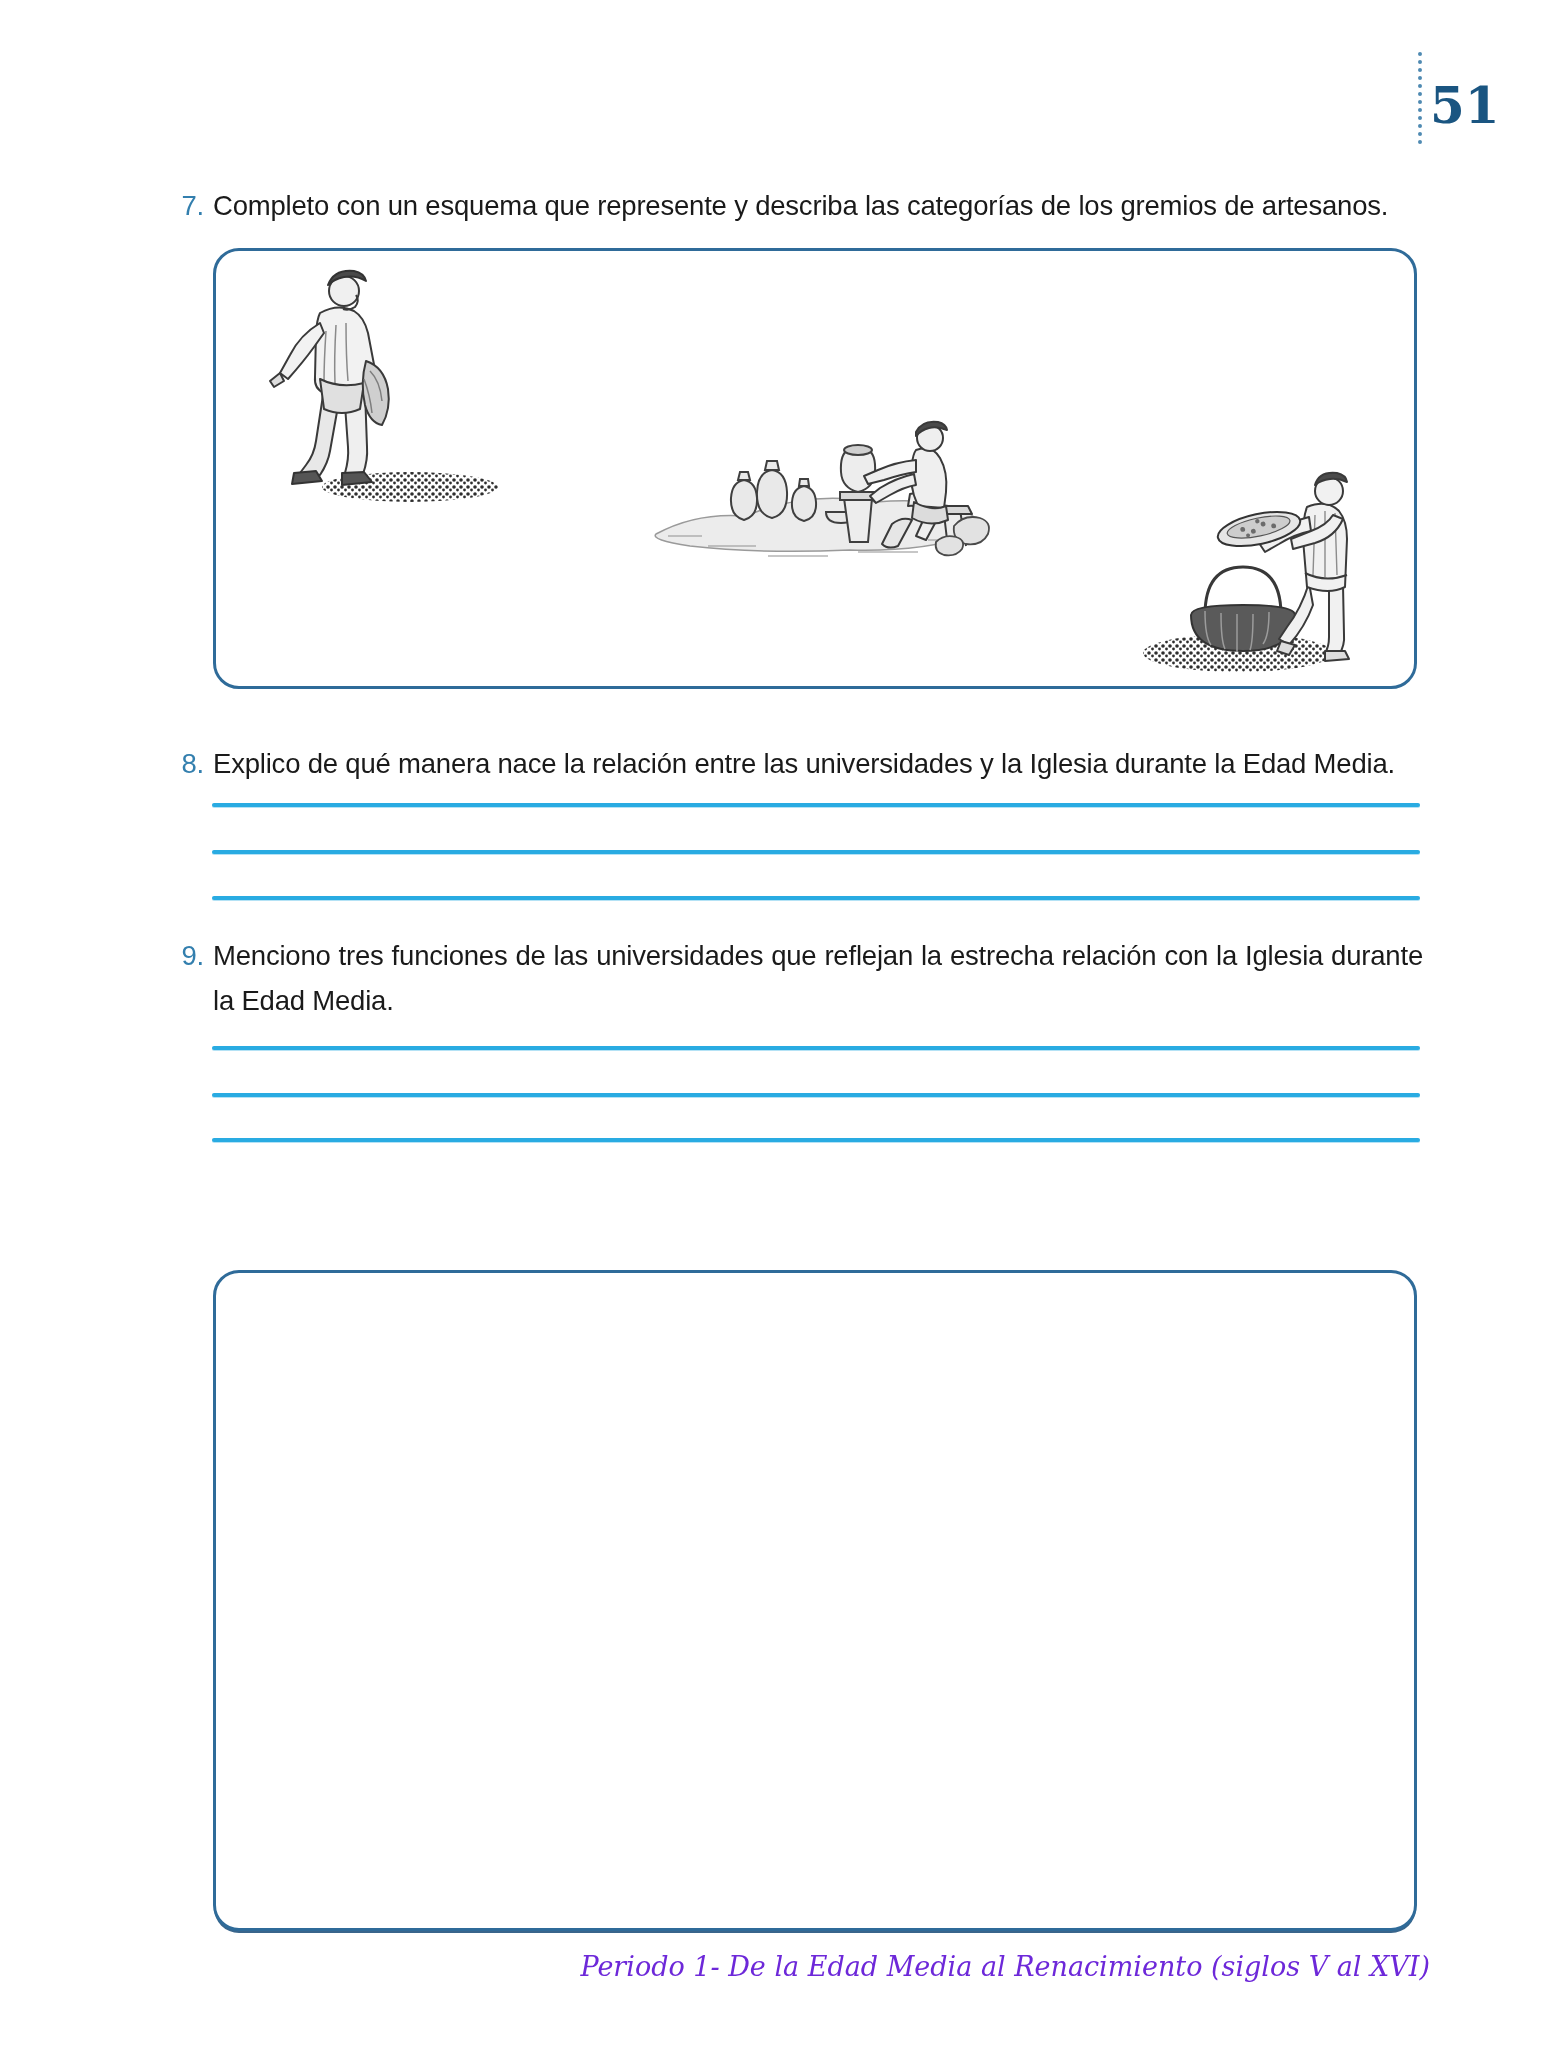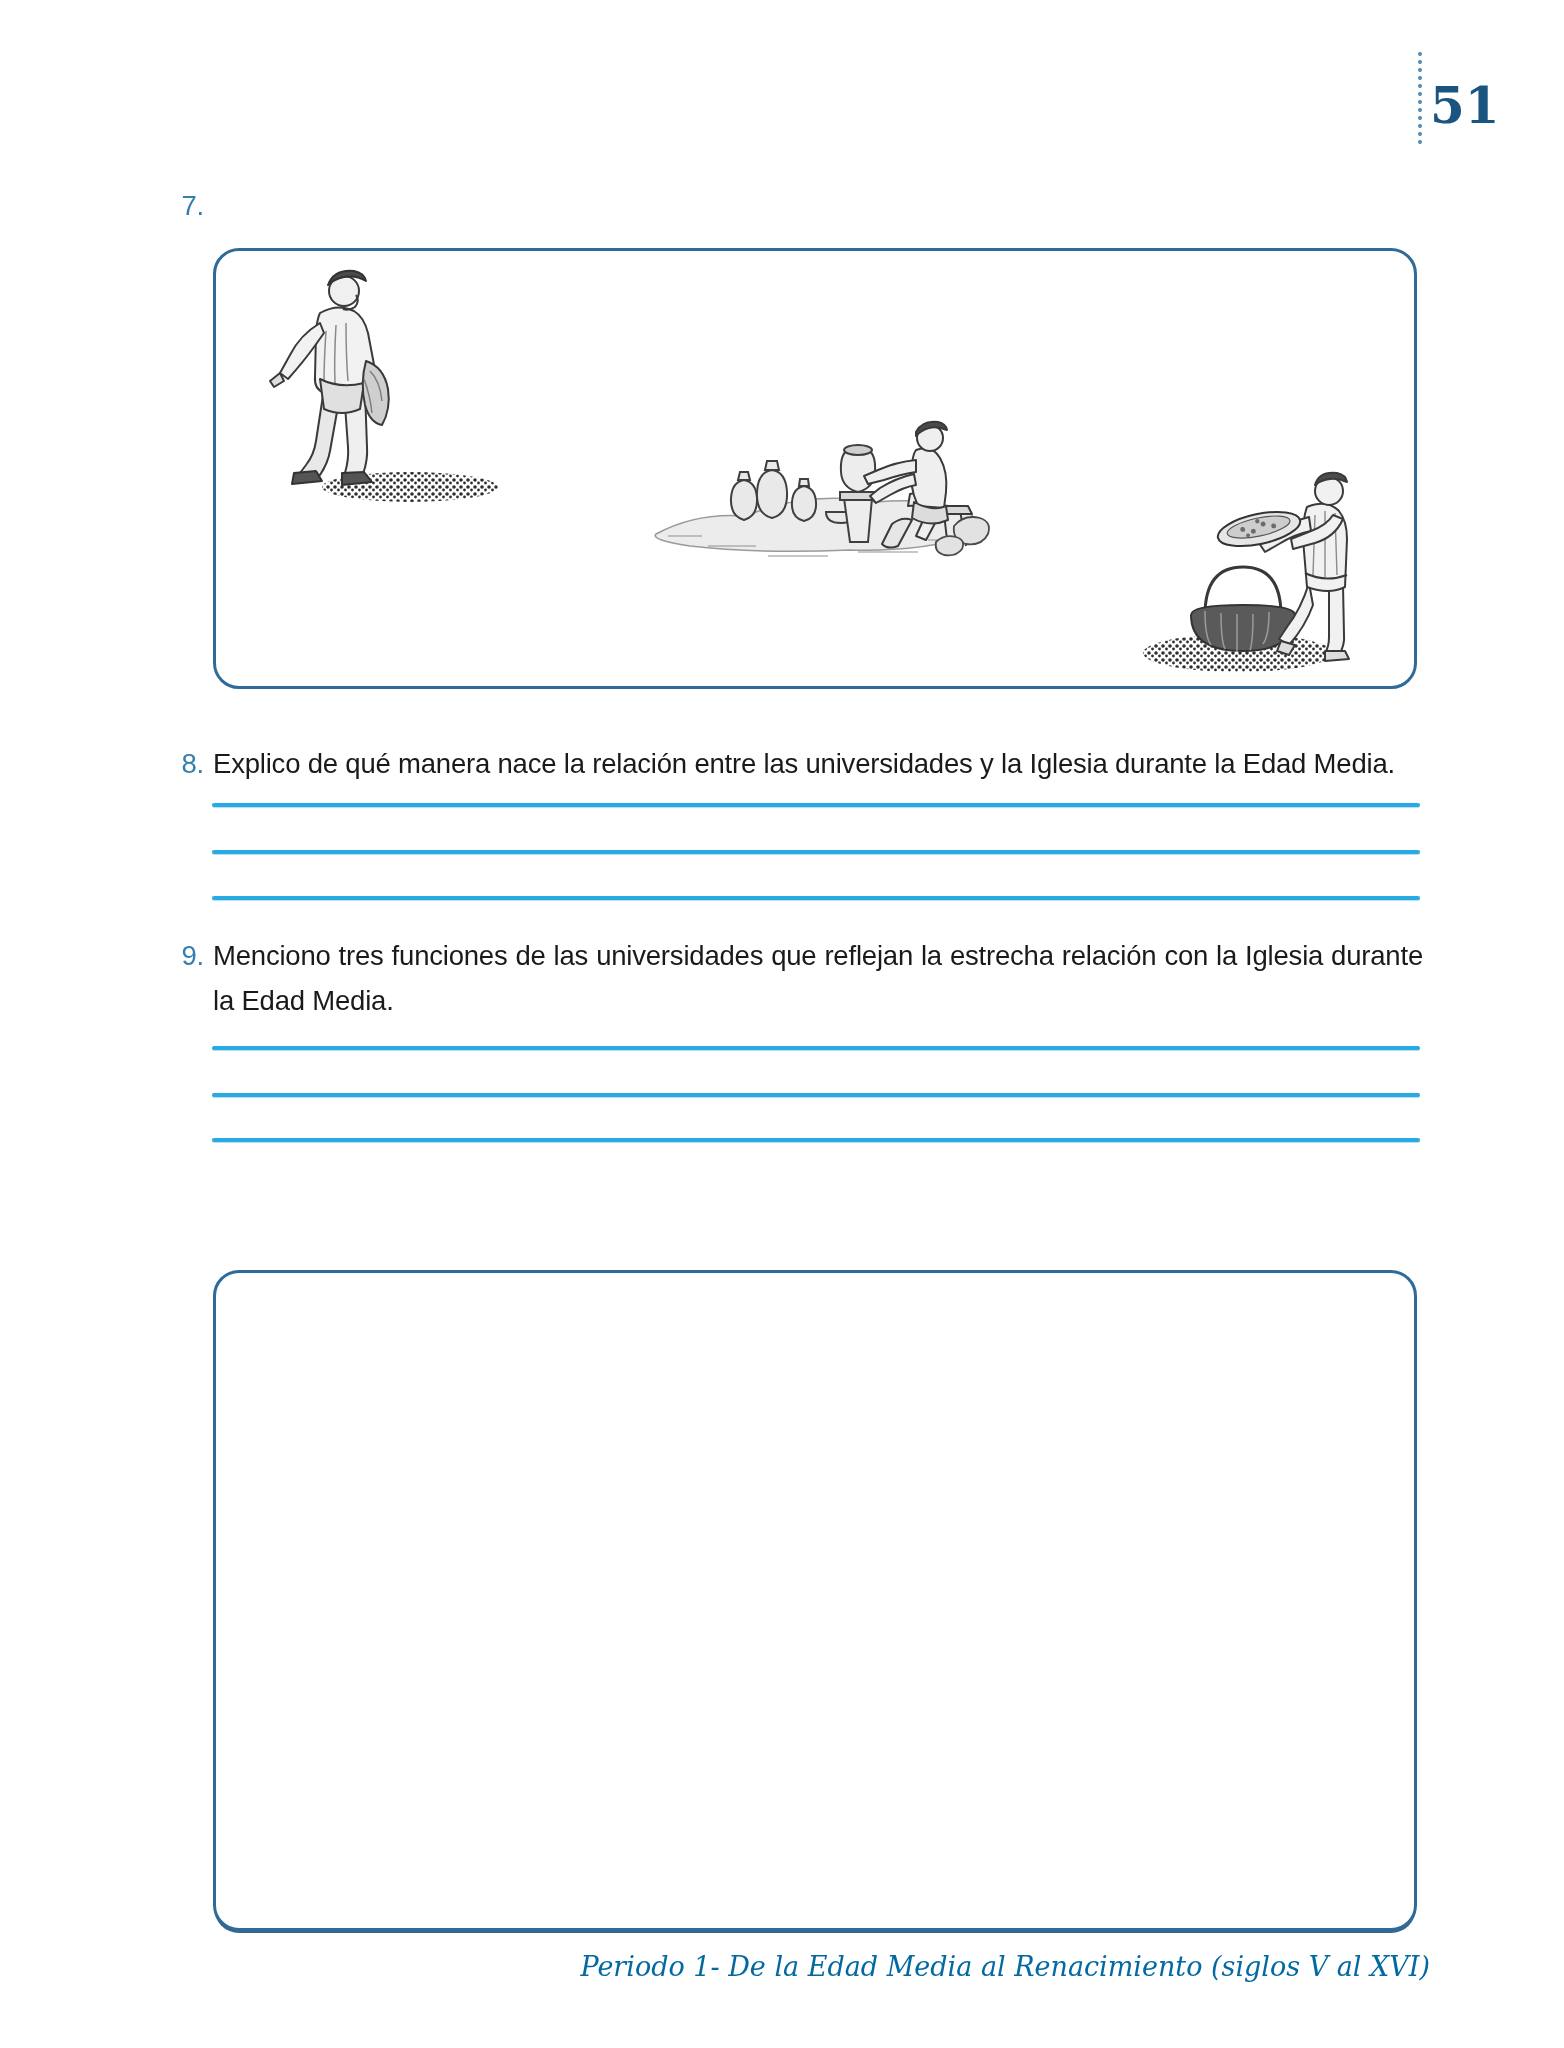--- a/index.html
+++ b/index.html
@@ -30,32 +30,33 @@
   .frame{position:absolute;left:213px;width:1204px;box-sizing:border-box;
     border:3px solid #2f6b99;border-radius:26px;background:#fff;}
   #q7-frame{top:248px;height:441px;}
   #q10-frame{top:1270px;height:661px;box-shadow:0 3px 0 -1px #39658b;}
   .illus{position:absolute;}
   #illus-1{left:12px;top:10px;}
   #illus-2{left:432px;top:155px;}
   #illus-3{left:917px;top:204px;}
   
   .footer{position:absolute;right:134px;top:1951px;
-    font-family:"DejaVu Serif", serif;font-style:italic;font-size:27px;color:#0369a1;}
+    font-family:"DejaVu Serif", serif;font-style:italic;font-size:27px;color:#6d28d9;}
 </style>
 </head>
 <body>
 
 <div class="page">
 
   <div class="dotline"></div>
   <div class="pagenum">51</div>
 
   <div class="question oneline" id="q7-text">
     <span class="qnum">7.</span>
+    <span>Completo con un esquema que represente y describa las categorías de los gremios de artesanos.</span>
   </div>
 
   <div class="frame" id="q7-frame">
 
     <svg id="illus-1" class="illus" width="310" height="250" viewBox="0 0 310 250">
       <defs>
         <pattern id="dots1" width="7" height="7" patternUnits="userSpaceOnUse">
           <circle cx="2" cy="2" r="1.8" fill="#2e2e2e"></circle>
             <circle cx="5.5" cy="5" r="1.4" fill="#2e2e2e"></circle>
         </pattern>

